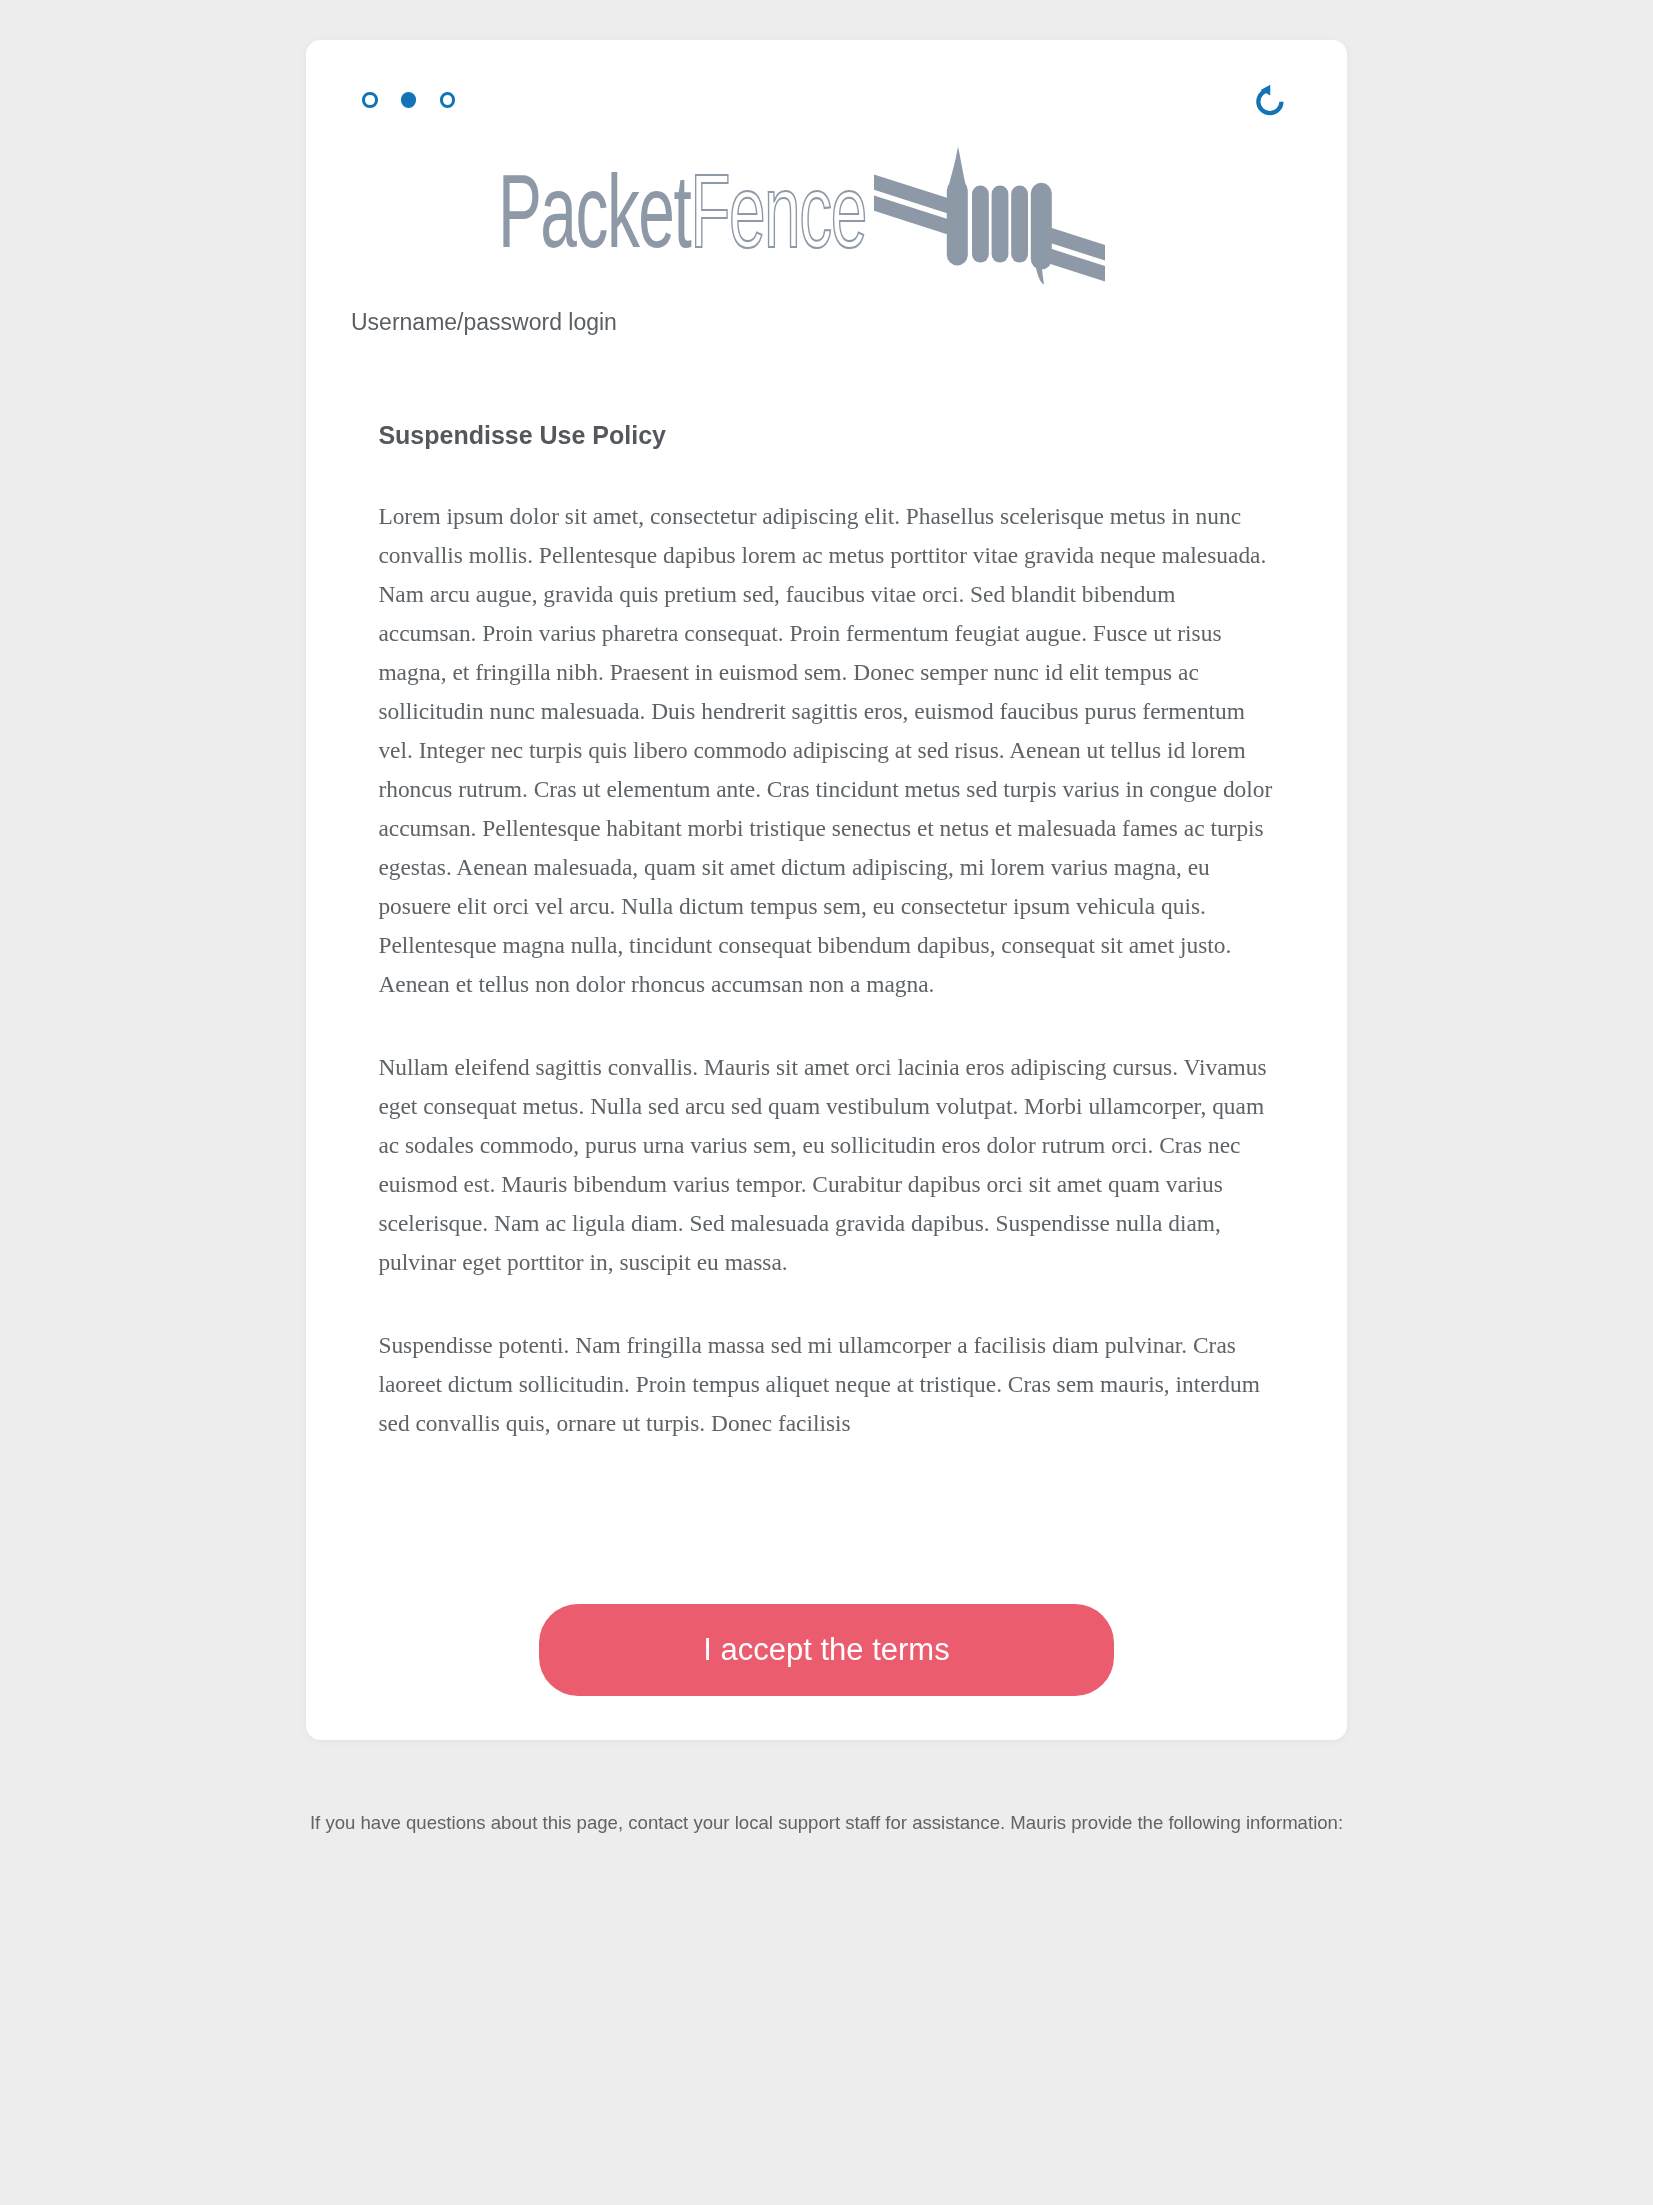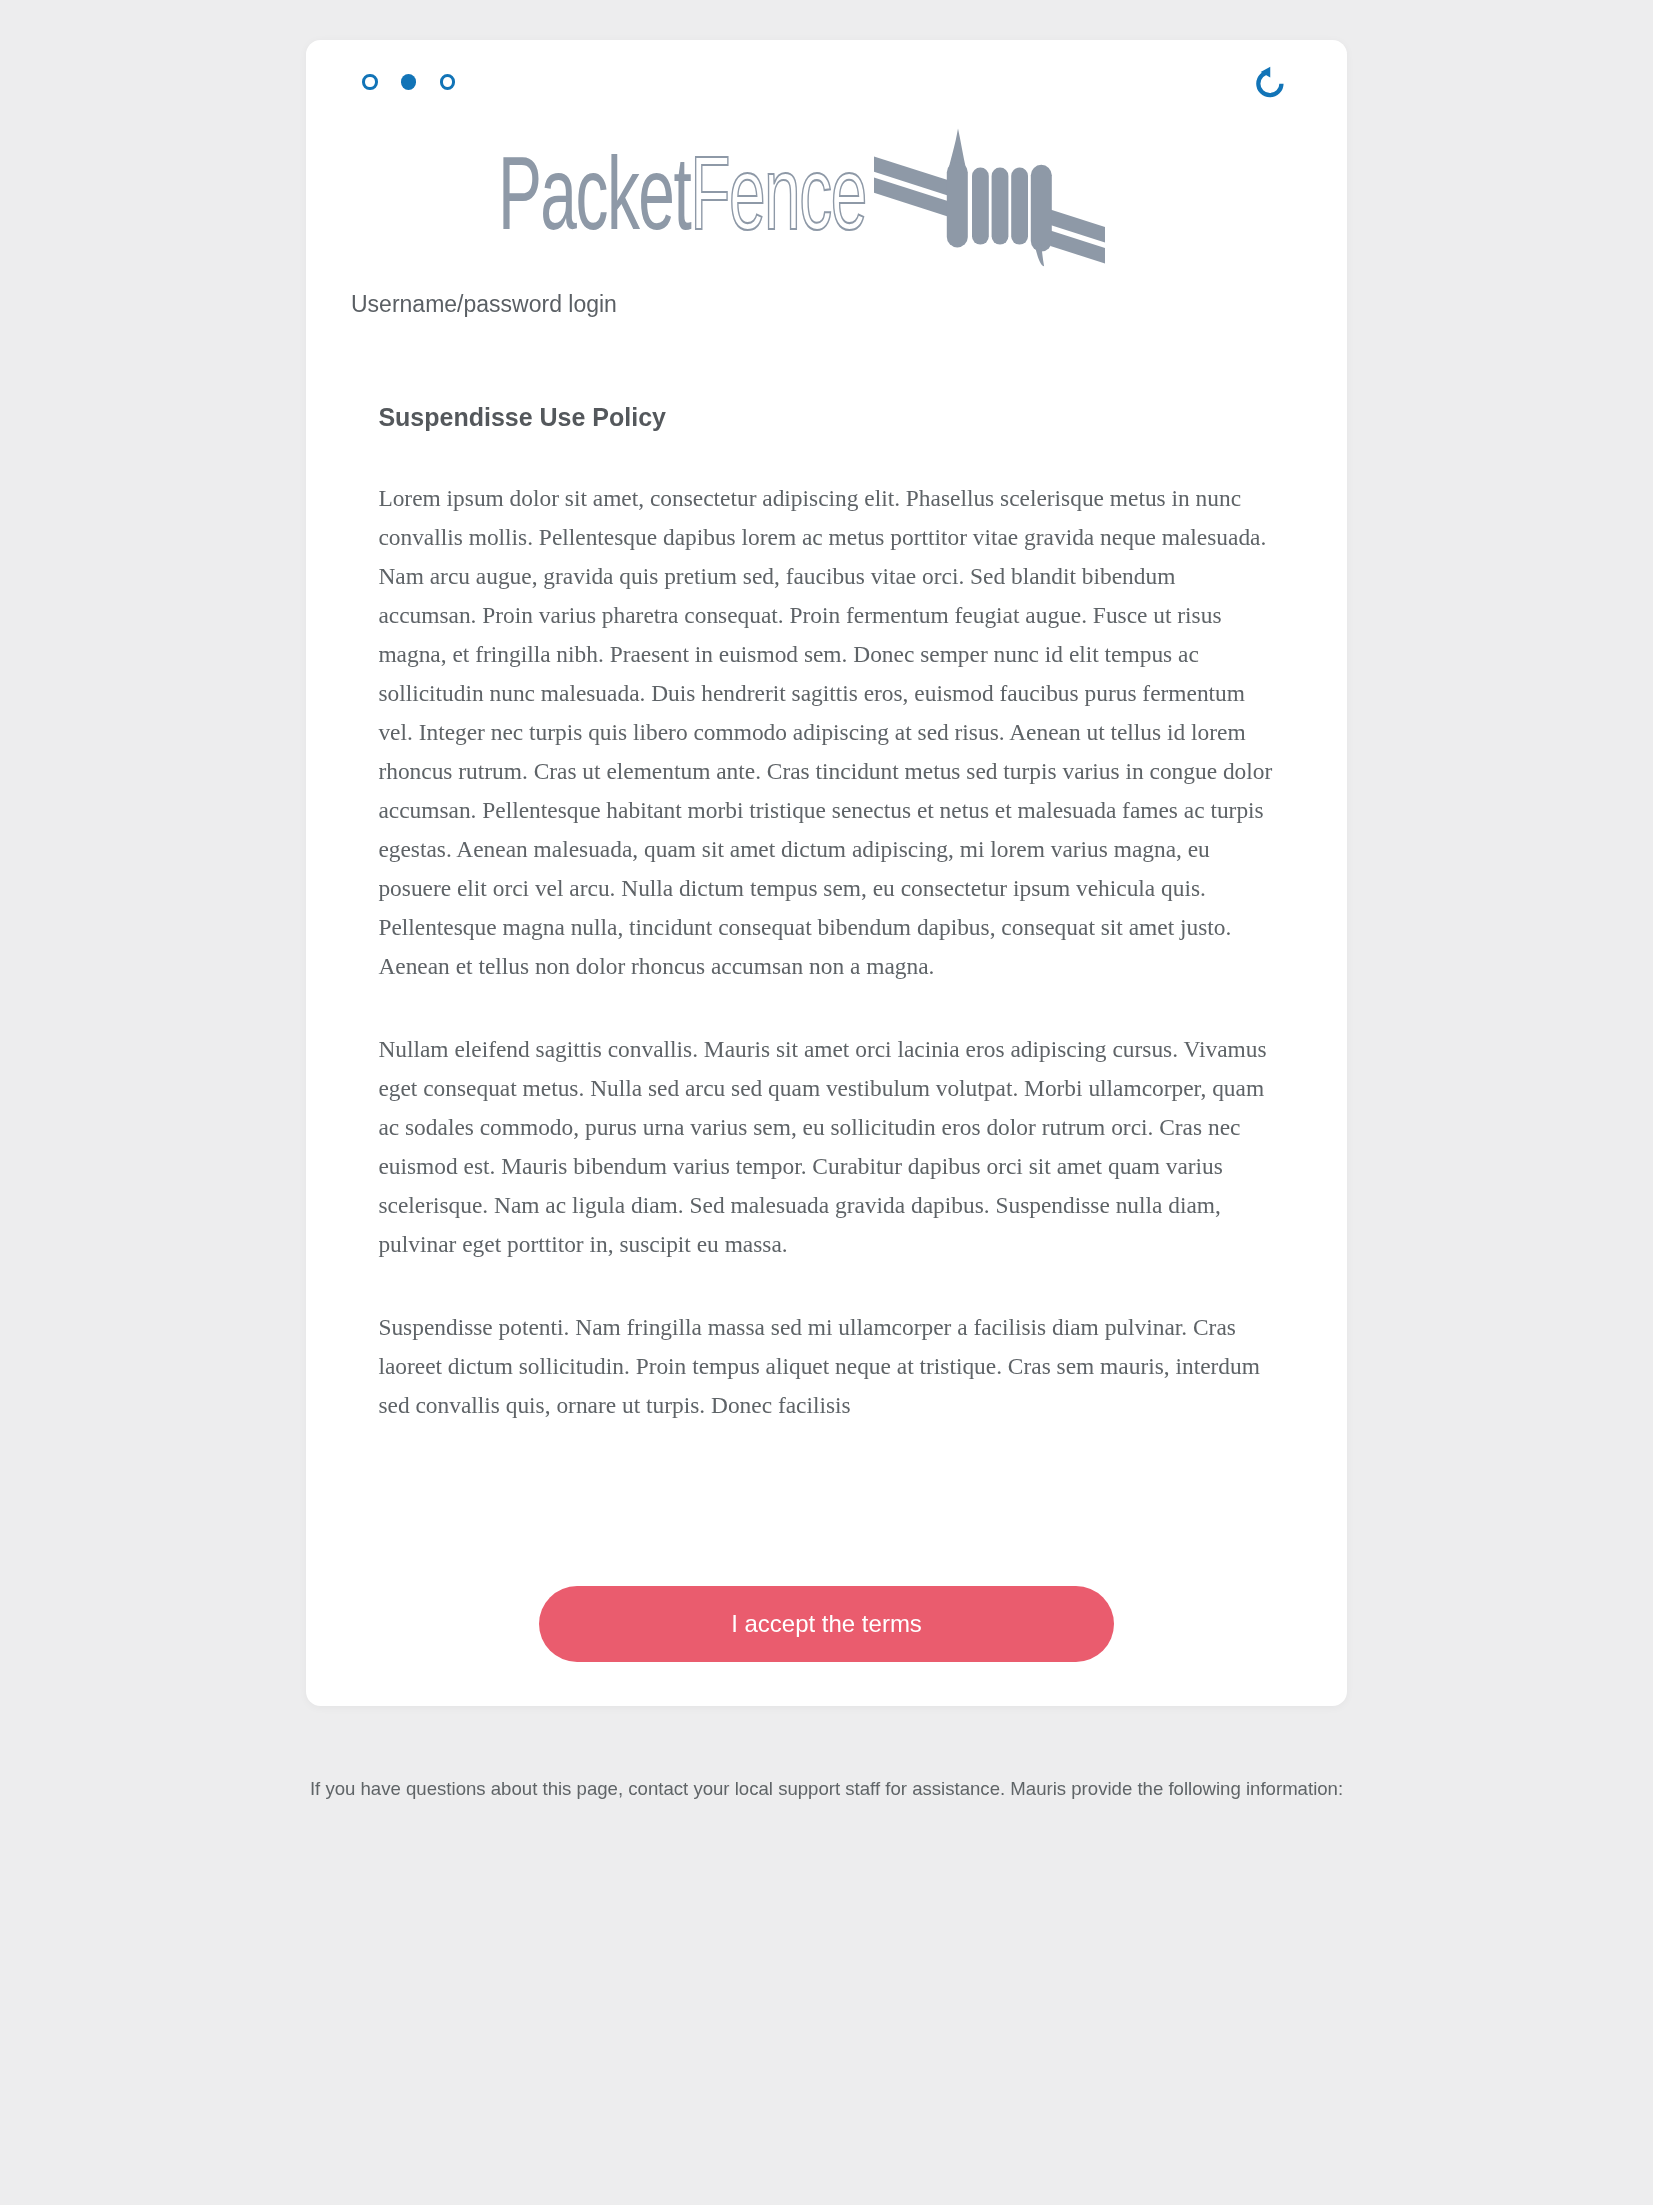--- a/index.html
+++ b/index.html
@@ -18,21 +18,21 @@
     font-family:"Liberation Sans", sans-serif;
     color:var(--text-gray);
   }
   
   .card{
     width:1041px;
     margin:40px auto 0 auto;
     background:#ffffff;
     border-radius:14.5px;
     box-shadow:0 1.6px 8px rgba(0,0,0,0.04);
-    padding:21px 45px 44px 45px;
+    padding:39px 45px 44px 45px;
   }
   .card-topbar{
     display:flex;
     align-items:center;
     justify-content:space-between;
     height:42px;
     padding:0 11.3px;
   }
   .dots{display:flex;align-items:center;gap:23.4px;}
   .dot{
@@ -99,25 +99,25 @@
   .policy p{
     font-size:23.4px;
     line-height:39px;
     color:var(--text-gray);
     margin-bottom:44px;
     font-family:Liberation Serif, serif;
   }
   
   .accept-row{display:flex;justify-content:center;margin-top:35px;}
   .accept-btn{
-    width:575px;height:76px;
+    width:575px;height:92px;
     border:none;border-radius:39px;
     background:var(--button-pink);
     color:#ffffff;
-    font-size:24px;
+    font-size:31px;
     font-family:"Liberation Sans", sans-serif;
     cursor:pointer;
   }
   
   .page-footer{
     margin:69px auto 0 auto;
     max-width:1098px;
     text-align:center;
     font-size:18.6px;
     line-height:27px;

